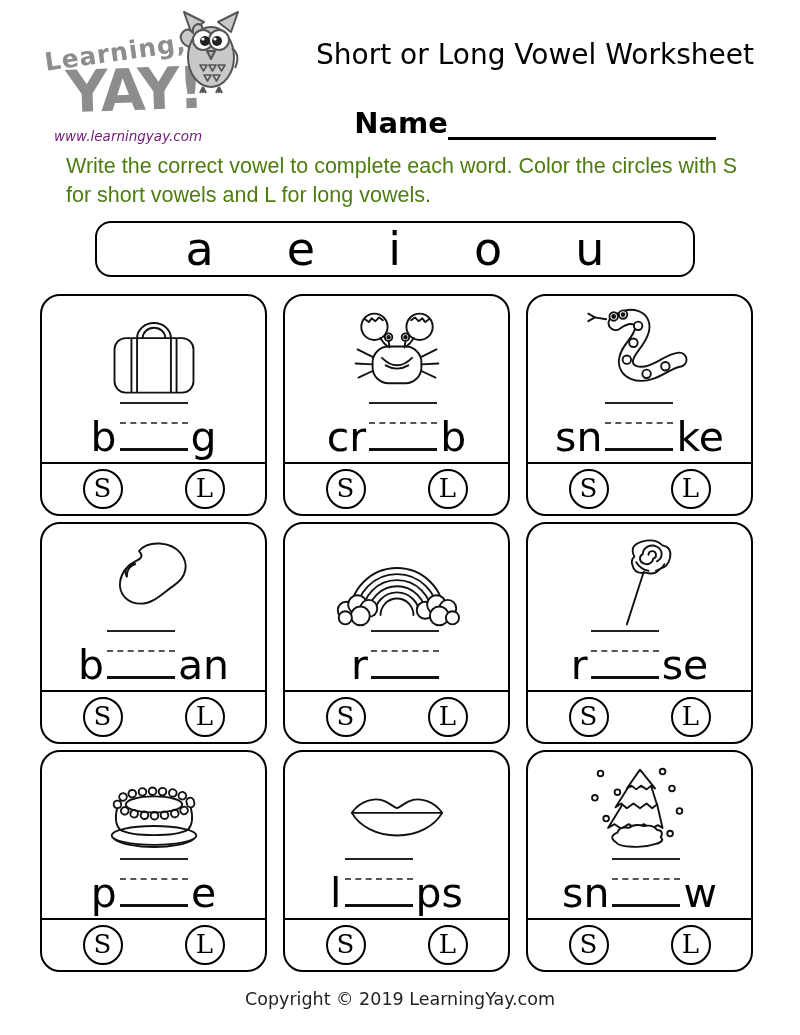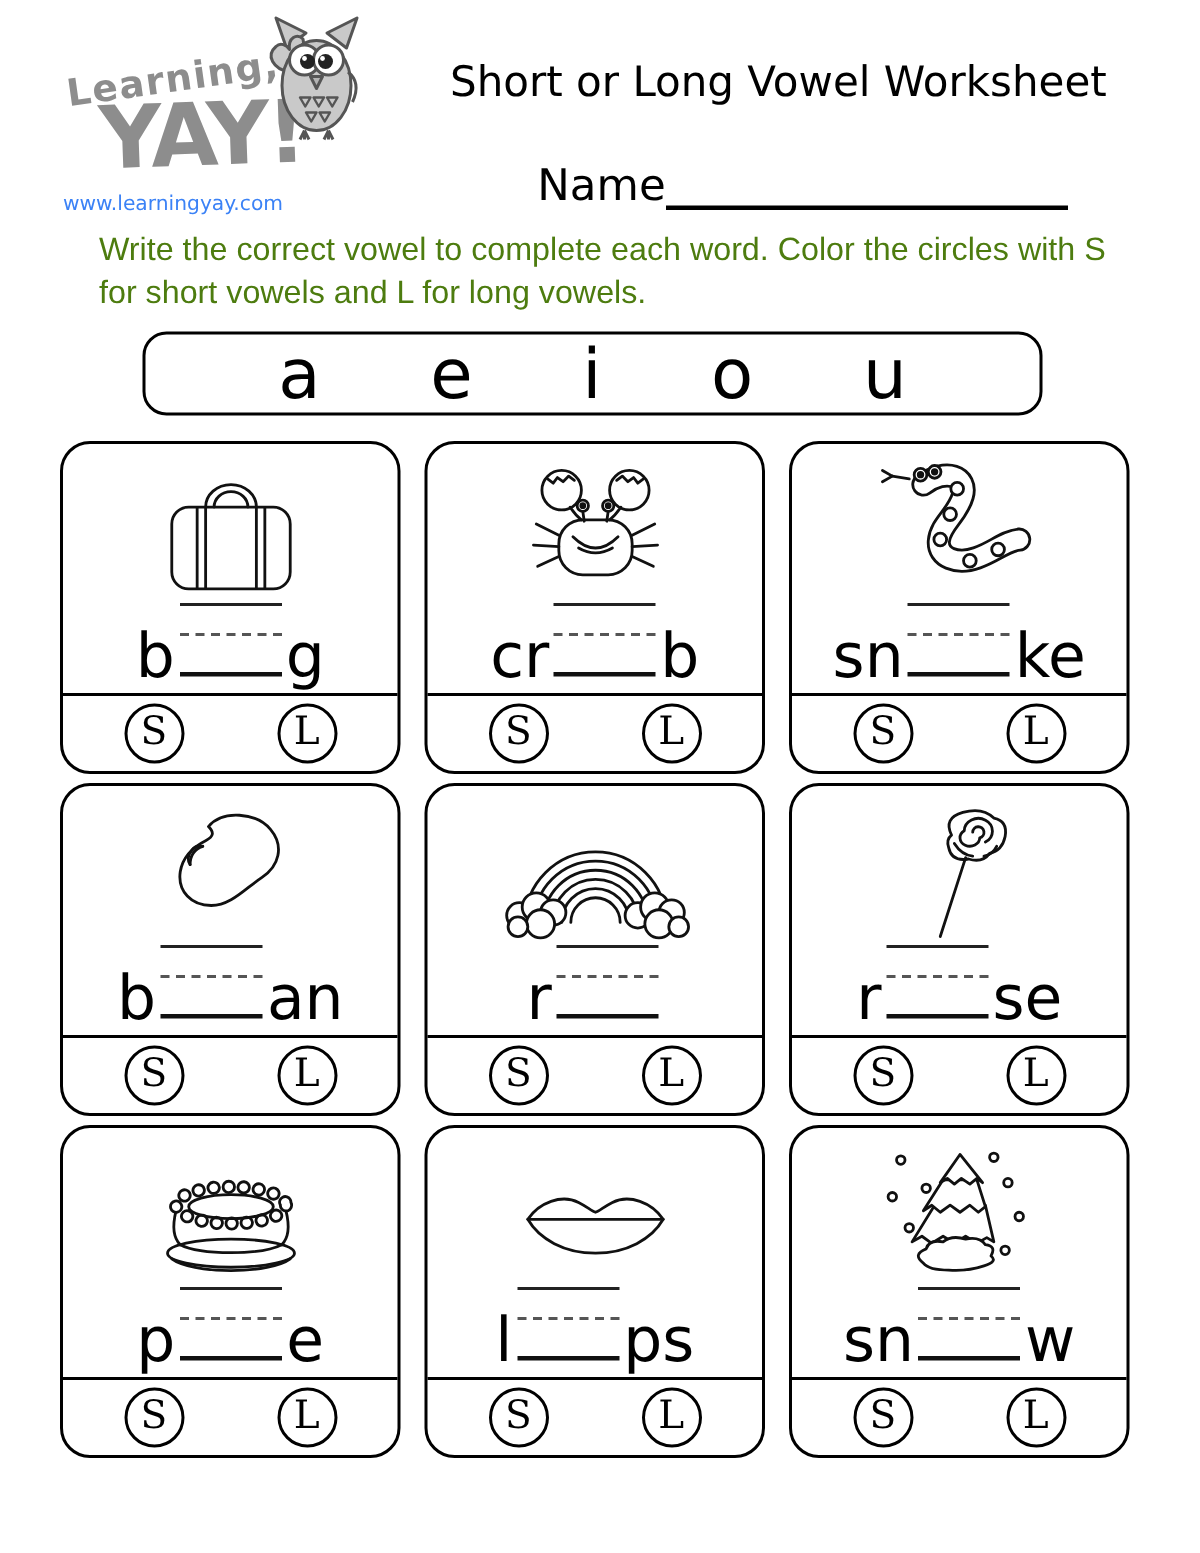--- a/index.html
+++ b/index.html
@@ -5,25 +5,25 @@
   html,body{margin:0;padding:0;background:#fff;}
   body{width:800px;height:1035px;position:relative;font-family:"DejaVu Sans",sans-serif;color:#000;overflow:hidden;}
 
   
   .header{position:relative;height:148px;}
   .logo{position:absolute;left:38px;top:8px;width:210px;height:136px;}
   .logo-learning{position:absolute;left:6px;top:30px;font-size:25px;font-weight:bold;color:#8d8d8d;
     transform:rotate(-8deg);letter-spacing:1px;}
   .logo-yay{position:absolute;left:28px;top:48px;font-size:58px;font-weight:bold;color:#8d8d8d;
     letter-spacing:-2px;transform:rotate(-2deg);}
-  .logo-url{position:absolute;left:4px;top:120px;font-size:13.5px;color:#3b82f6;}
+  .logo-url{position:absolute;left:16px;top:120px;font-size:13.5px;color:#701a75;font-style:italic;}
   .owl{position:absolute;right:0;top:0;}
-  .header-right{position:absolute;left:300px;top:38px;width:470px;}
+  .header-right{position:absolute;left:300px;top:38px;width:470px;text-align:center;}
   .title{font-size:28px;white-space:nowrap;}
-  .name-row{margin-top:34px;font-size:29px;display:flex;justify-content:center;align-items:flex-end;}
+  .name-row{margin-top:34px;font-size:29px;display:flex;justify-content:center;align-items:flex-end;font-weight:bold;}
   .name-line{display:inline-block;width:268px;border-bottom:3px solid #000;height:32px;}
 
   
   .instructions{margin:4px 0 0 66px;width:700px;font-family:"Liberation Sans",sans-serif;
     font-size:21.5px;line-height:1.33;color:#4d7c0f;}
 
   
   .vowel-box{margin:12px 0 0 95px;width:600px;height:56px;border:2.5px solid #000;border-radius:16px;
     box-sizing:border-box;display:flex;align-items:center;justify-content:space-around;padding:0 52px;}
   .vowel{font-size:46px;line-height:1;}
@@ -351,13 +351,14 @@
     </div>
     <div class="sl-row">
       <div class="sl-circle">S</div>
       <div class="sl-circle">L</div>
     </div>
   </div>
 
 </div>
 
 <div class="footer">
+  <div>Copyright © 2019 LearningYay.com</div>
 </div>
 
 </body></html>

